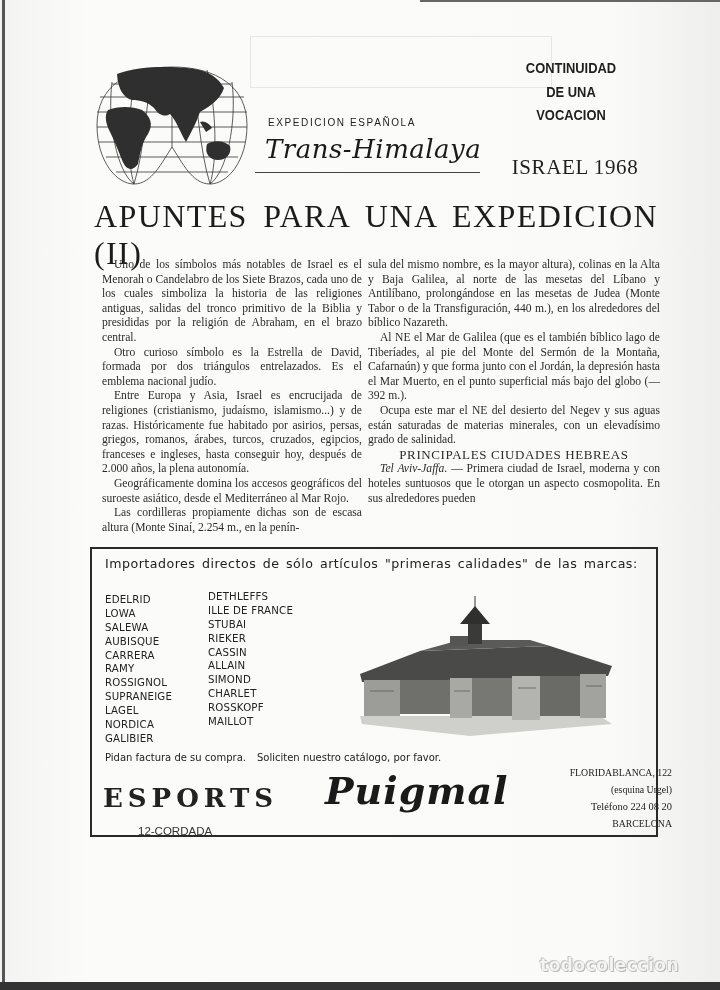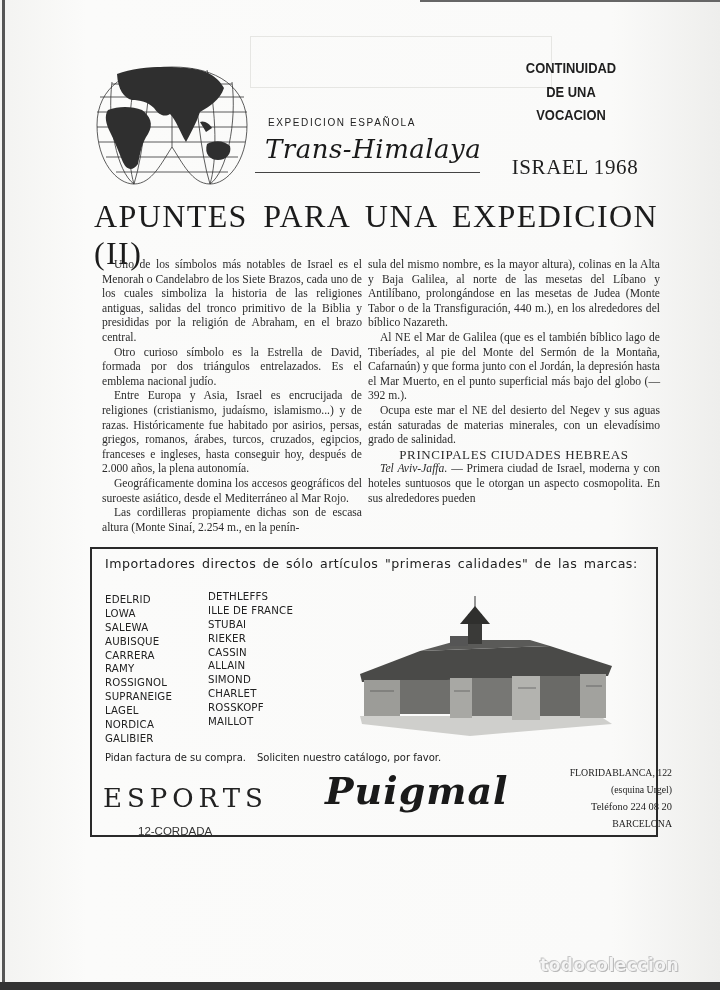--- a/index.html
+++ b/index.html
@@ -68,21 +68,21 @@
     position:absolute; font-family:"DejaVu Sans", sans-serif; font-size:10.2px; line-height:13.9px;
     color:#222; letter-spacing:0.2px;
   }
   .brands div { height:13.9px; }
   .b1 { left:105px; top:593px; }
   .b2 { left:208px; top:590px; }
   .ad-note {
     position:absolute; top:752px; font-family:"DejaVu Sans", sans-serif; font-size:10px; color:#222;
   }
   .esports {
-    position:absolute; left:103px; top:783px; font-family:"DejaVu Serif", serif; font-weight:normal;
+    position:absolute; left:103px; top:783px; font-family:"DejaVu Serif", serif; font-weight:bold;
     font-size:26px; letter-spacing:5px; color:#222;text-align:right;
   }
   .puigmal {
     position:absolute; left:293px; top:768px; font-family:"DejaVu Serif", serif; font-style:italic;
     font-weight:bold; font-size:38px; color:#1a1a1a; letter-spacing:1px;margin-left:32px;
   }
   .addr {
     position:absolute; left:552px; top:764px; width:120px; text-align:right;
     font-family:Liberation Serif, serif; font-size:9.8px; line-height:17px; color:#222;
   }

